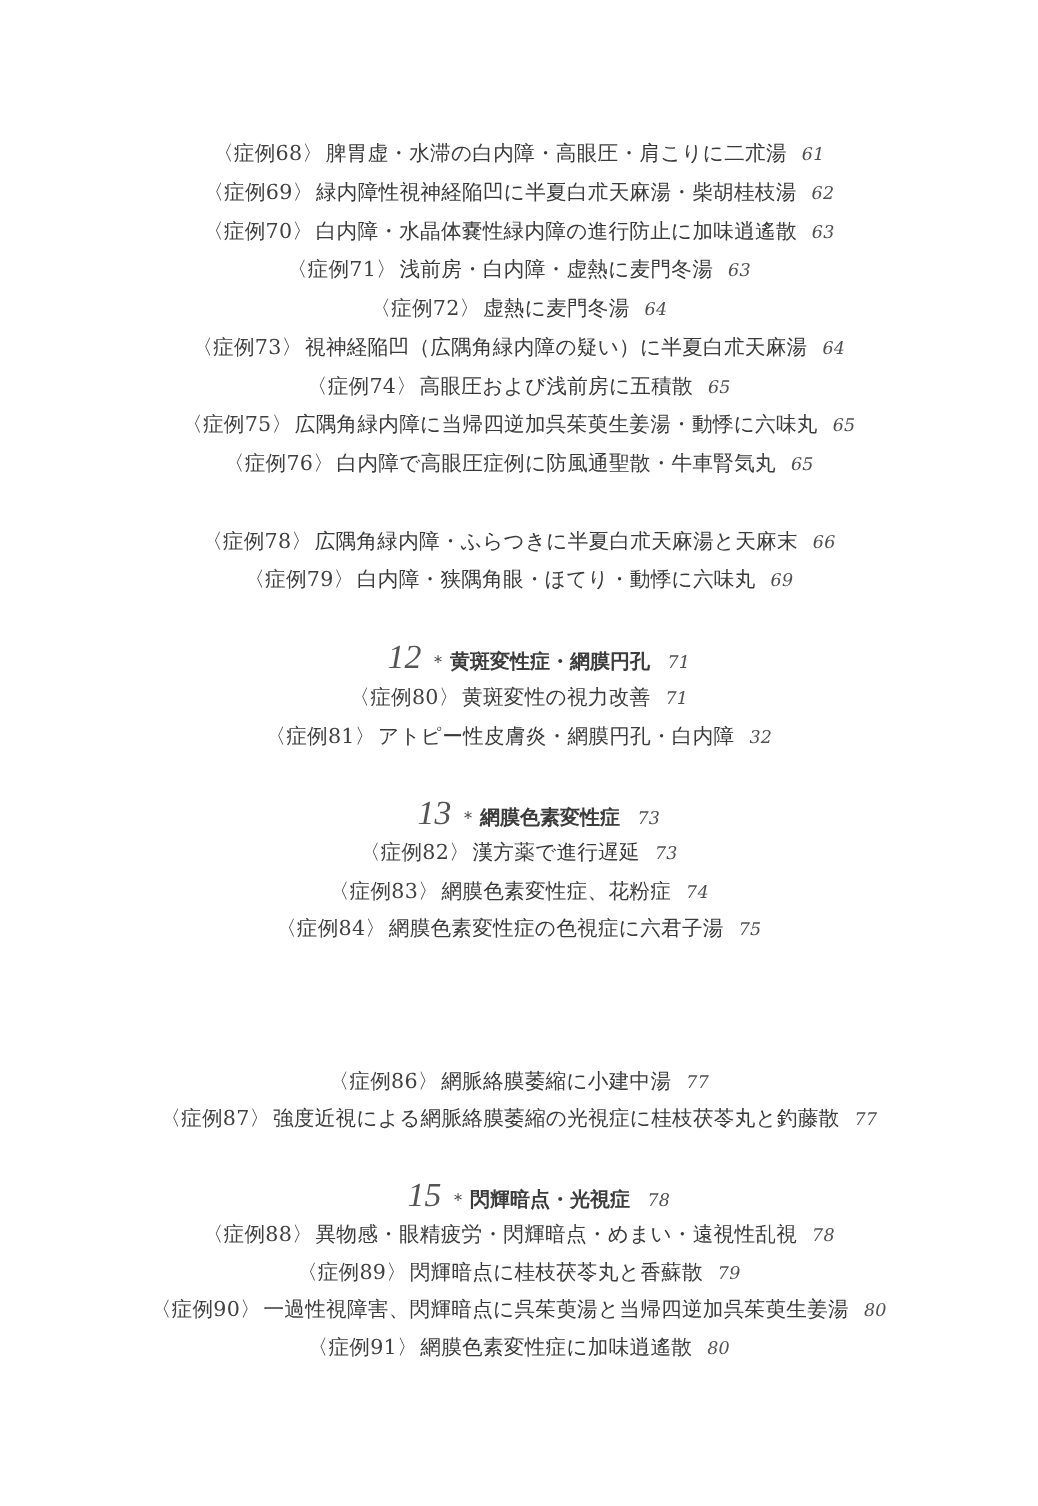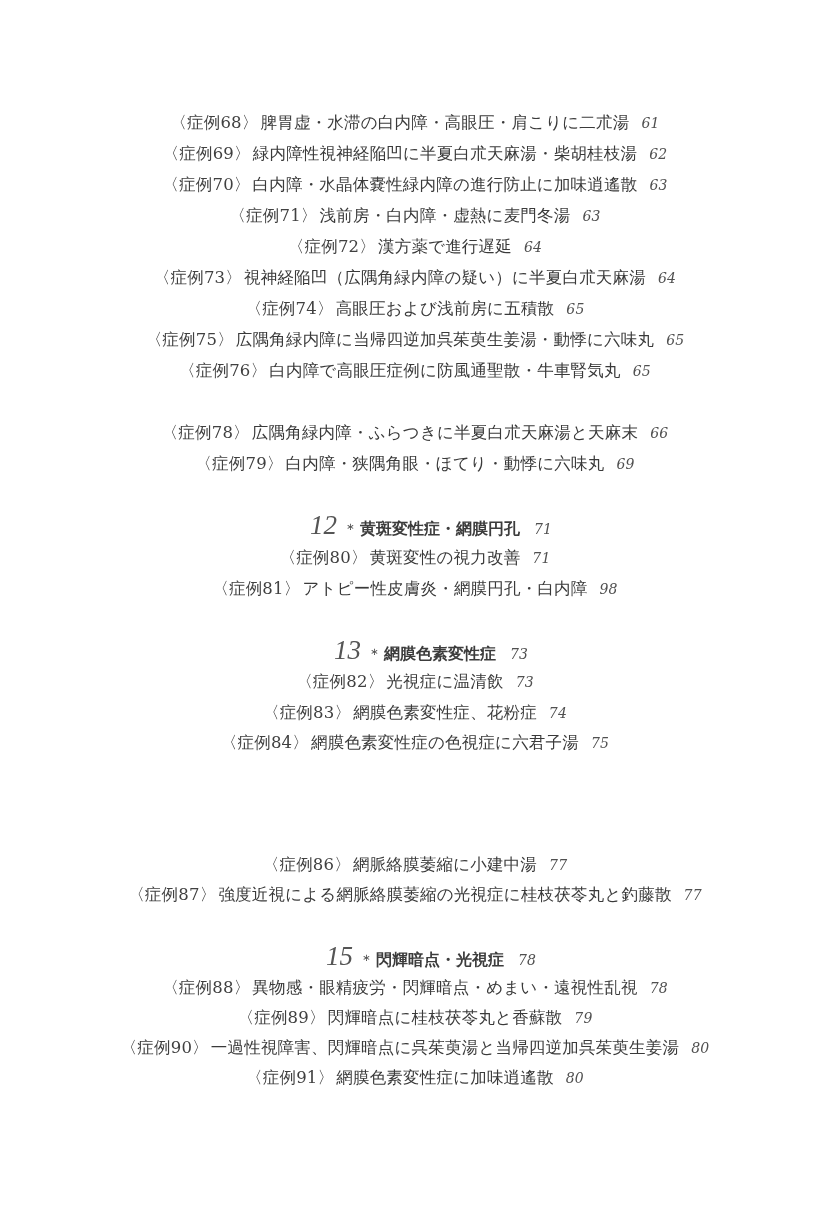--- a/index.html
+++ b/index.html
@@ -91,21 +91,21 @@
   <div class="line" style="top:128px">
     <span class="case-label">〈症例69〉</span><span class="case-title">緑内障性視神経陥凹に半夏白朮天麻湯・柴胡桂枝湯</span><span class="page-num">62</span>
   </div>
   <div class="line" style="top:159px">
     <span class="case-label">〈症例70〉</span><span class="case-title">白内障・水晶体嚢性緑内障の進行防止に加味逍遙散</span><span class="page-num">63</span>
   </div>
   <div class="line" style="top:190px">
     <span class="case-label">〈症例71〉</span><span class="case-title">浅前房・白内障・虚熱に麦門冬湯</span><span class="page-num">63</span>
   </div>
   <div class="line" style="top:221px">
-    <span class="case-label">〈症例72〉</span><span class="case-title">漢方薬で進行遅延</span><span class="page-num">64</span>
+    <span class="case-label">〈症例72〉</span><span class="case-title">虚熱に麦門冬湯</span><span class="page-num">64</span>
   </div>
   <div class="line" style="top:252px">
     <span class="case-label">〈症例73〉</span><span class="case-title">視神経陥凹（広隅角緑内障の疑い）に半夏白朮天麻湯</span><span class="page-num">64</span>
   </div>
   <div class="line" style="top:283px">
     <span class="case-label">〈症例74〉</span><span class="case-title">高眼圧および浅前房に五積散</span><span class="page-num">65</span>
   </div>
   <div class="line" style="top:314px">
     <span class="case-label">〈症例75〉</span><span class="case-title">広隅角緑内障に当帰四逆加呉茱萸生姜湯・動悸に六味丸</span><span class="page-num">65</span>
   </div>
@@ -119,28 +119,28 @@
     <span class="case-label">〈症例79〉</span><span class="case-title">白内障・狭隅角眼・ほてり・動悸に六味丸</span><span class="page-num">69</span>
   </div>
 
   <div class="heading" style="top:494px">
     <span class="chap-num">12</span><span class="chap-star">＊</span><span class="chap-title">黄斑変性症・網膜円孔</span><span class="chap-page">71</span>
   </div>
   <div class="line" style="top:532px">
     <span class="case-label">〈症例80〉</span><span class="case-title">黄斑変性の視力改善</span><span class="page-num">71</span>
   </div>
   <div class="line" style="top:563px">
-    <span class="case-label">〈症例81〉</span><span class="case-title">アトピー性皮膚炎・網膜円孔・白内障</span><span class="page-num">98</span>
+    <span class="case-label">〈症例81〉</span><span class="case-title">アトピー性皮膚炎・網膜円孔・白内障</span><span class="page-num">32</span>
   </div>
 
   <div class="heading" style="top:619px">
     <span class="chap-num">13</span><span class="chap-star">＊</span><span class="chap-title">網膜色素変性症</span><span class="chap-page">73</span>
   </div>
   <div class="line" style="top:656px">
-    <span class="case-label">〈症例82〉</span><span class="case-title">光視症に温清飲</span><span class="page-num">73</span>
+    <span class="case-label">〈症例82〉</span><span class="case-title">漢方薬で進行遅延</span><span class="page-num">73</span>
   </div>
   <div class="line" style="top:687px">
     <span class="case-label">〈症例83〉</span><span class="case-title">網膜色素変性症、花粉症</span><span class="page-num">74</span>
   </div>
   <div class="line" style="top:717px">
     <span class="case-label">〈症例84〉</span><span class="case-title">網膜色素変性症の色視症に六君子湯</span><span class="page-num">75</span>
   </div>
 
   <div class="line" style="top:839px">
     <span class="case-label">〈症例86〉</span><span class="case-title">網脈絡膜萎縮に小建中湯</span><span class="page-num">77</span>

